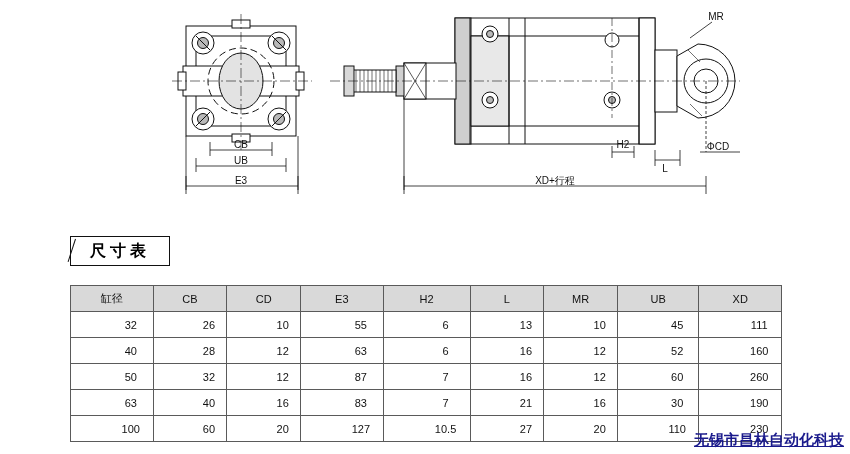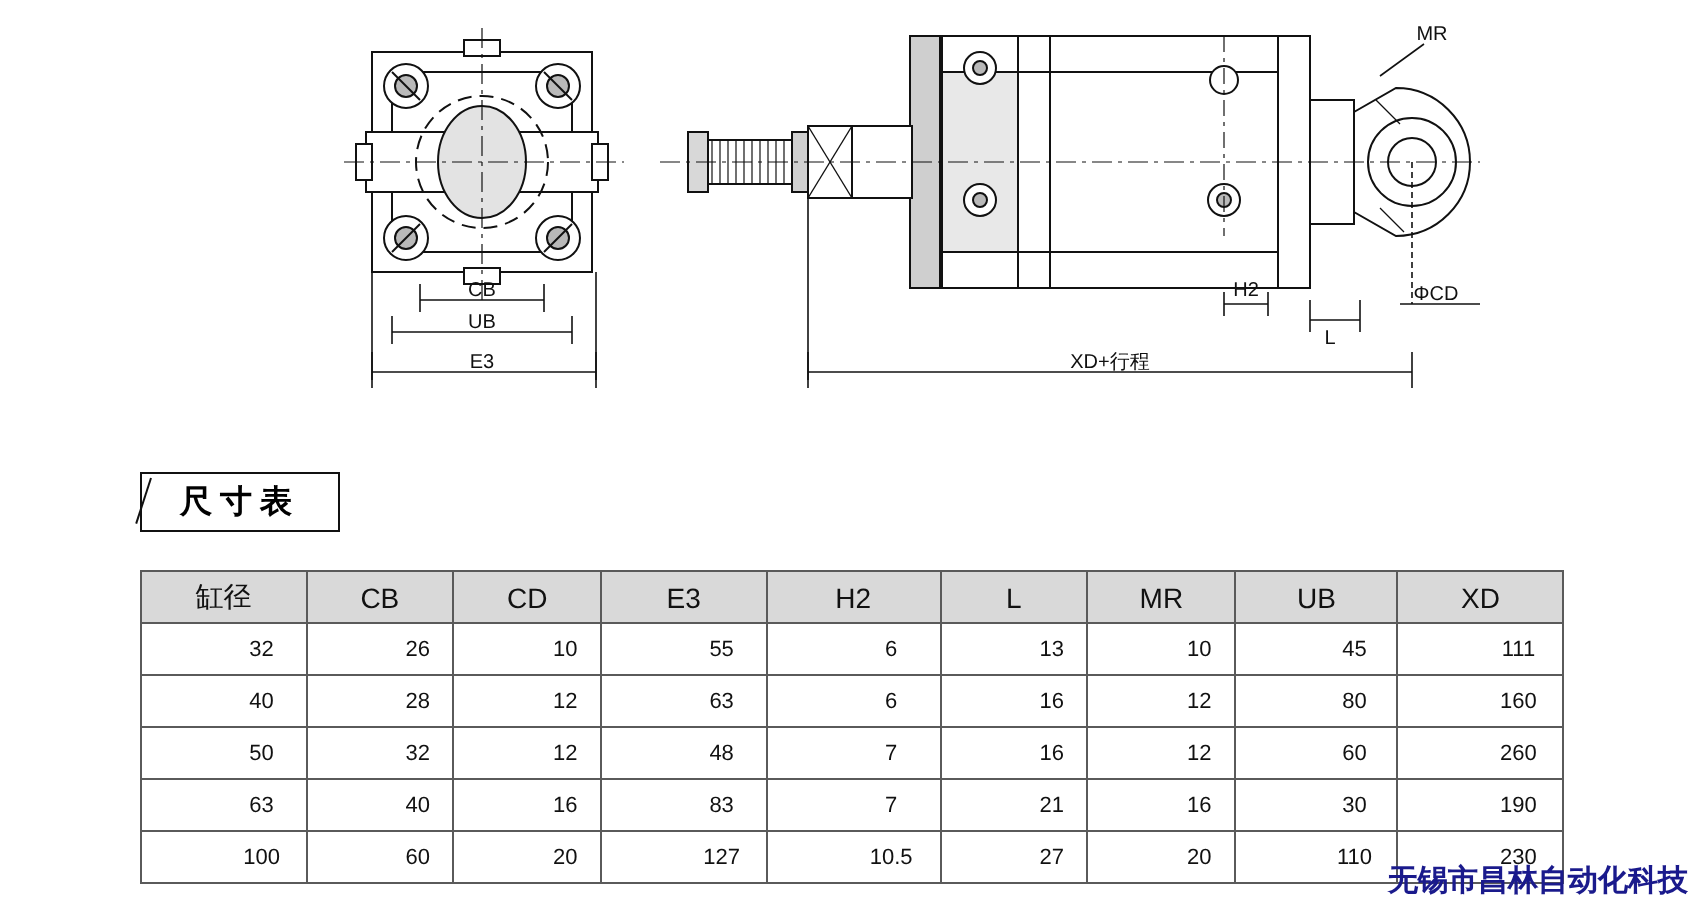--- a/index.html
+++ b/index.html
@@ -40,30 +40,31 @@
     border:1px solid #5a5a5a;
     text-align:center;
     font-size:11px;
     height:25px;
     color:#111;
     padding:0;
   }
   table.dim th{
     background:#d9d9d9;
     font-weight:normal;
-    font-size:14px;
+    font-size:11px;
   }
   table.dim td{background:#ffffff;padding-left:38px;}
   table.dim th:first-child{font-family:"DejaVu Sans","Liberation Sans",sans-serif;}
 
   .watermark{
     position:absolute;right:6px;bottom:4px;
     font-size:15px;font-weight:bold;color:#1a1a8c;
     font-family:"DejaVu Sans","Liberation Sans",sans-serif;
     letter-spacing:0px;
+    text-decoration:underline;
   }
 
   text{font-family:"Liberation Sans","DejaVu Sans",sans-serif;}
 </style>
 </head>
 <body>
 
 <div class="stage">
 
   <svg class="drawing" viewBox="0 0 850 230">
@@ -253,28 +254,28 @@
         <td>111</td>
       </tr>
       <tr>
         <td>40</td>
         <td>28</td>
         <td>12</td>
         <td>63</td>
         <td>6</td>
         <td>16</td>
         <td>12</td>
-        <td>80</td>
+        <td>52</td>
         <td>160</td>
       </tr>
       <tr>
         <td>50</td>
         <td>32</td>
         <td>12</td>
-        <td>48</td>
+        <td>87</td>
         <td>7</td>
         <td>16</td>
         <td>12</td>
         <td>60</td>
         <td>260</td>
       </tr>
       <tr>
         <td>63</td>
         <td>40</td>
         <td>16</td>

